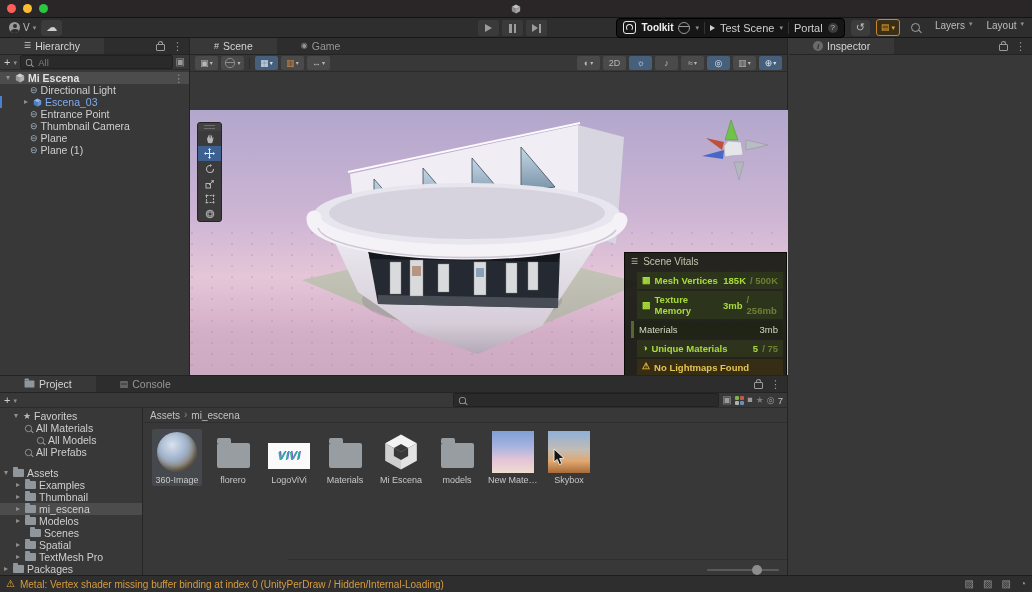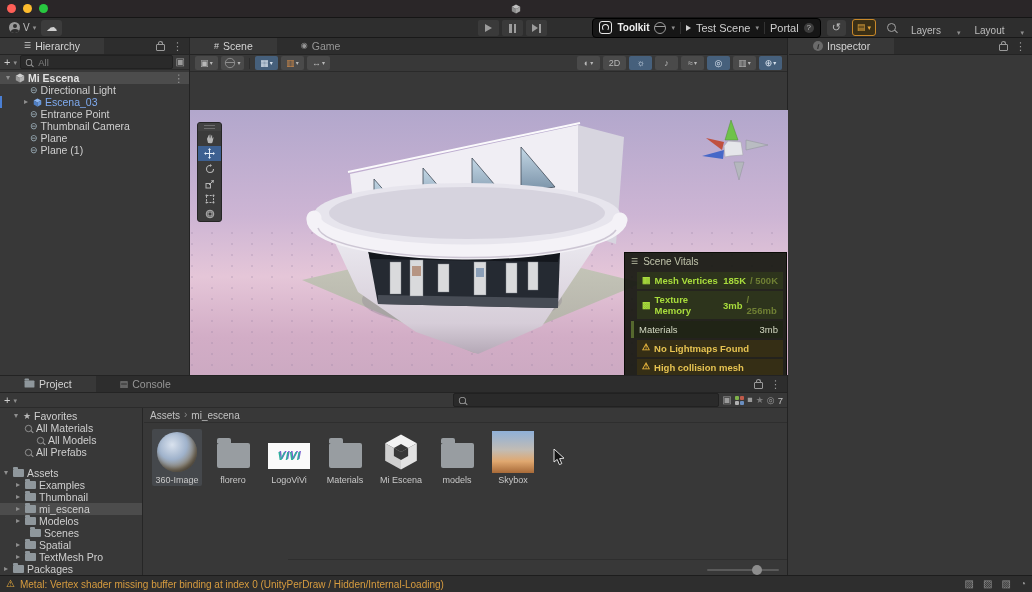--- a/index.html
+++ b/index.html
@@ -54,21 +54,21 @@
   .globe{width:10px;height:10px;border:1.2px solid #9a9a9a;border-radius:50%;position:relative;}
   .globe::before{content:"";position:absolute;left:0;right:0;top:3.6px;height:1px;background:#9a9a9a;}
   .vdiv{width:1px;height:12px;background:#333;}
   .minitri{width:0;height:0;border-left:5px solid #cfcfcf;border-top:3.5px solid transparent;border-bottom:3.5px solid transparent;}
   .qcirc{width:10px;height:10px;border-radius:50%;background:#3c3c3c;color:#bbb;font-size:8px;
          display:inline-flex;align-items:center;justify-content:center;}
   .orangebtn{height:15px;display:flex;align-items:center;gap:2px;padding:0 4px;border-radius:3px;
              background:#3a2f16;border:1px solid #c8882a;color:#e3a53a;font-size:9px;}
   .mag{width:7px;height:7px;border:1.3px solid #a2a2a2;border-radius:50%;position:relative;display:inline-block;}
   .mag::after{content:"";position:absolute;width:4px;height:1.3px;background:#a2a2a2;transform:rotate(45deg);right:-3.2px;bottom:-1px;}
-  .drop{display:flex;align-items:flex-end;gap:16px;color:#bdbdbd;font-size:10px;padding:0 4px;height:16px;}
+  .drop{display:flex;align-items:flex-start;gap:4px;color:#bdbdbd;font-size:10px;padding:0 4px;height:16px;}
   
   .tabbar{height:17px;background:#2d2d2d;display:flex;align-items:stretch;border-bottom:1px solid #242424;box-sizing:border-box;}
   .tab{display:flex;align-items:center;gap:4px;padding:0 24px;color:#969696;font-size:10.5px;background:#2d2d2d;}
   .tab.active{background:#383838;color:#d4d4d4;}
   .tabright{margin-left:auto;display:flex;align-items:center;gap:7px;padding-right:6px;color:#9a9a9a;}
   .lock{width:7px;height:5px;border:1px solid #9a9a9a;border-radius:1px;position:relative;display:inline-block;margin-top:3px;}
   .lock::before{content:"";position:absolute;top:-4px;left:1px;width:3px;height:3px;border:1px solid #9a9a9a;border-bottom:none;border-radius:3px 3px 0 0;}
   .ptoolbar{height:15px;background:#383838;border-bottom:1px solid #2b2b2b;display:flex;align-items:center;padding:0 4px;gap:3px;box-sizing:border-box;}
   .searchfield{flex:1;height:12px;background:#2a2a2a;border:1px solid #212121;border-radius:2px;
                display:flex;align-items:center;gap:3px;padding:0 4px;}
@@ -503,20 +503,26 @@
         <div class="vrow">
           <span class="icon i-tex vicon"></span>
           <span>Texture Memory</span>
           <span class="val">3mb</span>
           <span class="lim"> / 256mb</span>
         </div>
         <div class="vrow sub">
           <span>Materials</span>
           <span class="val">3mb</span>
         </div>
+        <div class="vrow">
+          <span class="icon i-half vicon"></span>
+          <span>Unique Materials</span>
+          <span class="val">5</span>
+          <span class="lim"> / 75</span>
+        </div>
         <div class="vrow warn">
           <span class="wtitle">
               <span class="icon i-warn wicon"></span>
           <span>No Lightmaps Found</span>
             </span>
         </div>
         <div class="vrow warn">
           <span class="wtitle">
               <span class="icon i-warn wicon"></span>
           <span>High collision mesh density</span>
@@ -689,20 +695,26 @@
             <span class="clabel">Mi Escena</span>
           </div>
           <div class="cell">
             <div class="thumb">
                 <span class="folder"></span>
               </div>
             <span class="clabel">models</span>
           </div>
           <div class="cell">
             <div class="thumb">
+                <span class="sky1"></span>
+              </div>
+            <span class="clabel">New Mater...</span>
+          </div>
+          <div class="cell">
+            <div class="thumb">
                 <span class="sky2"></span>
               </div>
             <span class="clabel">Skybox</span>
           </div>
         </div>
         <div class="bottombar">
           <div class="slider">
             <span class="knob"></span>
           </div>
         </div>

